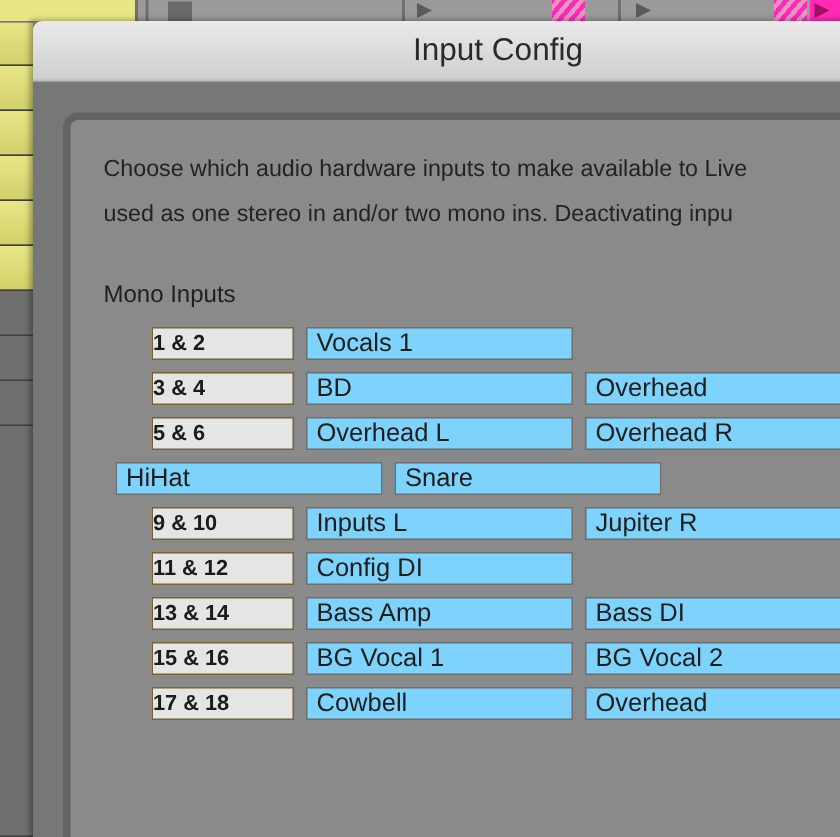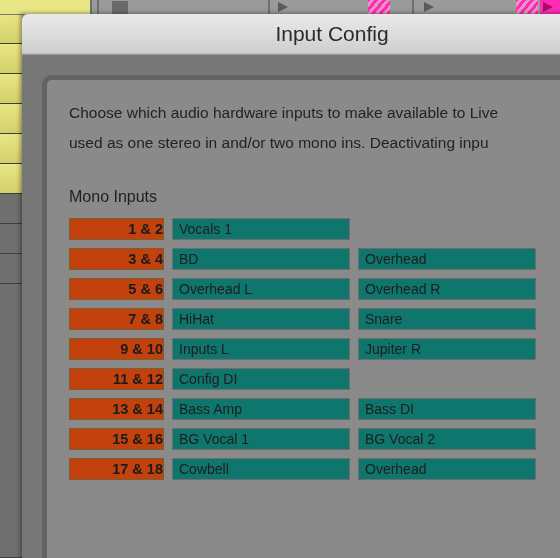--- a/index.html
+++ b/index.html
@@ -178,40 +178,41 @@
   }
   .io-row {
     display: flex;
     align-items: center;
     margin-bottom: 8px;
   }
   .channel-button {
     width: 95px;
     height: 22px;
     line-height: 20px;
-    background: #c2410c;
+    background: #e5e5e5;
     border: 1px solid #7a6030;
     box-sizing: border-box;
-    text-align: right;
+    text-align: left;
     font-size: 14.5px;
     font-weight: bold;
     color: #1b1b1b;
     cursor: pointer;
     flex: none;
+    margin-left: 32px;
   }
   .name-field {
     width: 178px;
     height: 22px;
     line-height: 20px;
-    background: #0f766e;
+    background: #7dd3fc;
     border: 1px solid #6d6d6d;
     box-sizing: border-box;
     margin-left: 8px;
     padding-left: 6px;
-    font-size: 14px;
+    font-size: 17px;
     color: #1d1d1d;
     white-space: nowrap;
     overflow: hidden;
     cursor: text;
     flex: none;
   }
 </style>
 </head>
 <body>
 
@@ -277,21 +278,20 @@
             <div class="channel-button">3 &amp; 4</div>
             <div class="name-field">BD</div>
             <div class="name-field">Overhead</div>
           </div>
           <div class="io-row">
             <div class="channel-button">5 &amp; 6</div>
             <div class="name-field">Overhead L</div>
             <div class="name-field">Overhead R</div>
           </div>
           <div class="io-row">
-            <div class="channel-button">7 &amp; 8</div>
             <div class="name-field">HiHat</div>
             <div class="name-field">Snare</div>
           </div>
           <div class="io-row">
             <div class="channel-button">9 &amp; 10</div>
             <div class="name-field">Inputs L</div>
             <div class="name-field">Jupiter R</div>
           </div>
           <div class="io-row">
             <div class="channel-button">11 &amp; 12</div>

